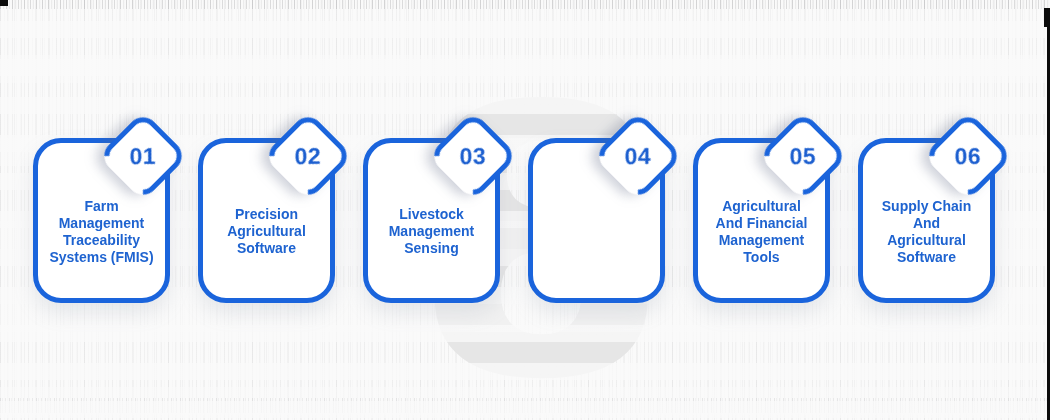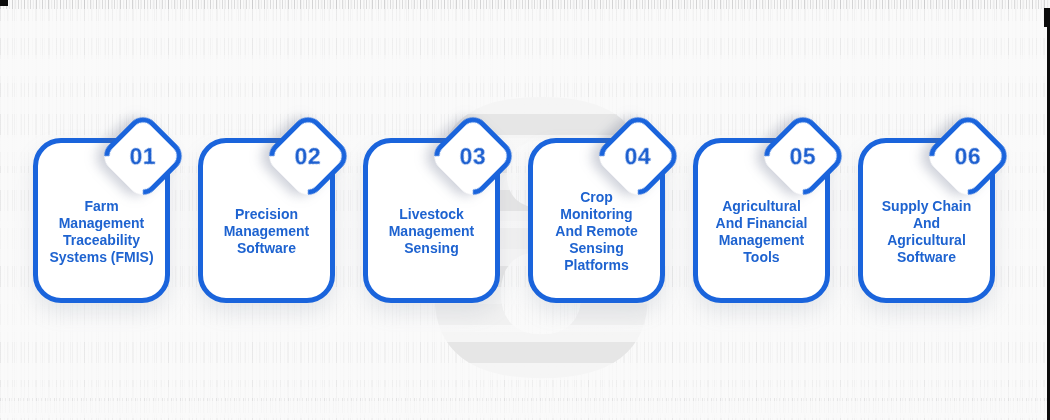--- a/index.html
+++ b/index.html
@@ -107,42 +107,37 @@
 Management
 Traceability
 Systems (FMIS)</div>
     </div>
 
     <div class="card">
       <div class="diamond">
         <span class="num">02</span>
       </div>
       <div class="card-title">Precision
-Management
+Agricultural
 Software</div>
     </div>
 
     <div class="card">
       <div class="diamond">
         <span class="num">03</span>
       </div>
       <div class="card-title">Livestock
 Management
 Sensing</div>
     </div>
 
     <div class="card">
       <div class="diamond">
         <span class="num">04</span>
       </div>
-      <div class="card-title">Crop
-Monitoring
-And Remote
-Sensing
-Platforms</div>
     </div>
 
     <div class="card">
       <div class="diamond">
         <span class="num">05</span>
       </div>
       <div class="card-title">Agricultural
 And Financial
 Management
 Tools</div>

